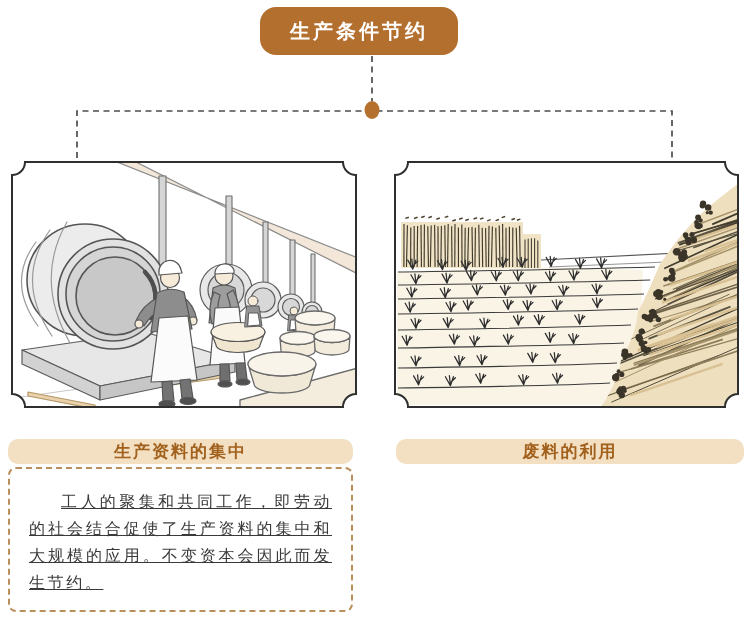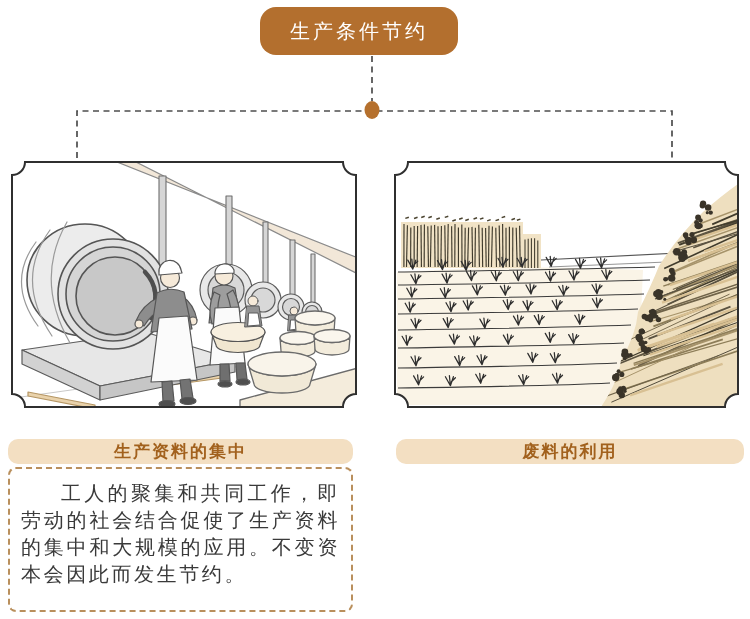--- a/index.html
+++ b/index.html
@@ -1,37 +1,37 @@
 <!DOCTYPE html>
 <html><head>
 <meta charset="utf-8">
 <style>
   html,body{margin:0;padding:0;background:#fff;}
   body{font-family:"Liberation Sans","DejaVu Sans",sans-serif;}
   .stage{position:relative;width:750px;height:619px;background:#fff;overflow:hidden;}
 
   .banner{position:absolute;left:260px;top:7px;width:198px;height:48px;
     background:#b36f2e;border-radius:16px;display:flex;align-items:center;justify-content:center;}
-  .banner span{color:#fff;font-size:20px;font-weight:normal;letter-spacing:3px;}
+  .banner span{color:#fff;font-size:20px;font-weight:bold;letter-spacing:3px;}
 
   .connector{position:absolute;left:0;top:0;pointer-events:none;}
 
   .panel{position:absolute;top:160px;}
   .panel-left{left:10px;}
   .panel-right{left:393px;}
 
   .card{position:absolute;top:439px;}
   .card-left{left:8px;width:345px;}
   .card-right{left:396px;width:348px;}
   .card-band{height:25px;background:#f3dfc2;display:flex;align-items:center;justify-content:center;border-radius:10px;}
   .card-band h2{margin:0;font-size:17px;font-weight:bold;color:#a2611d;letter-spacing:2px;}
   .card-body{margin-top:3px;border:2px dashed #b98f5c;border-radius:8px;height:145px;
     padding:11px 11px 0;box-sizing:border-box;overflow:hidden;background:#fff;}
-  .card-body p{margin:0;font-size:20px;line-height:27px;letter-spacing:2.6px;color:#3a3a3a;
-    text-align:justify;text-indent:2em;}
+  .card-body p{margin:8px;font-size:16px;line-height:27px;letter-spacing:2.6px;color:#3a3a3a;
+    text-align:justify;text-indent:2em;text-decoration:underline;}
 </style>
 </head>
 <body>
 
 <div class="stage">
 
   <div class="banner">
     <span>生产条件节约</span>
   </div>
 

